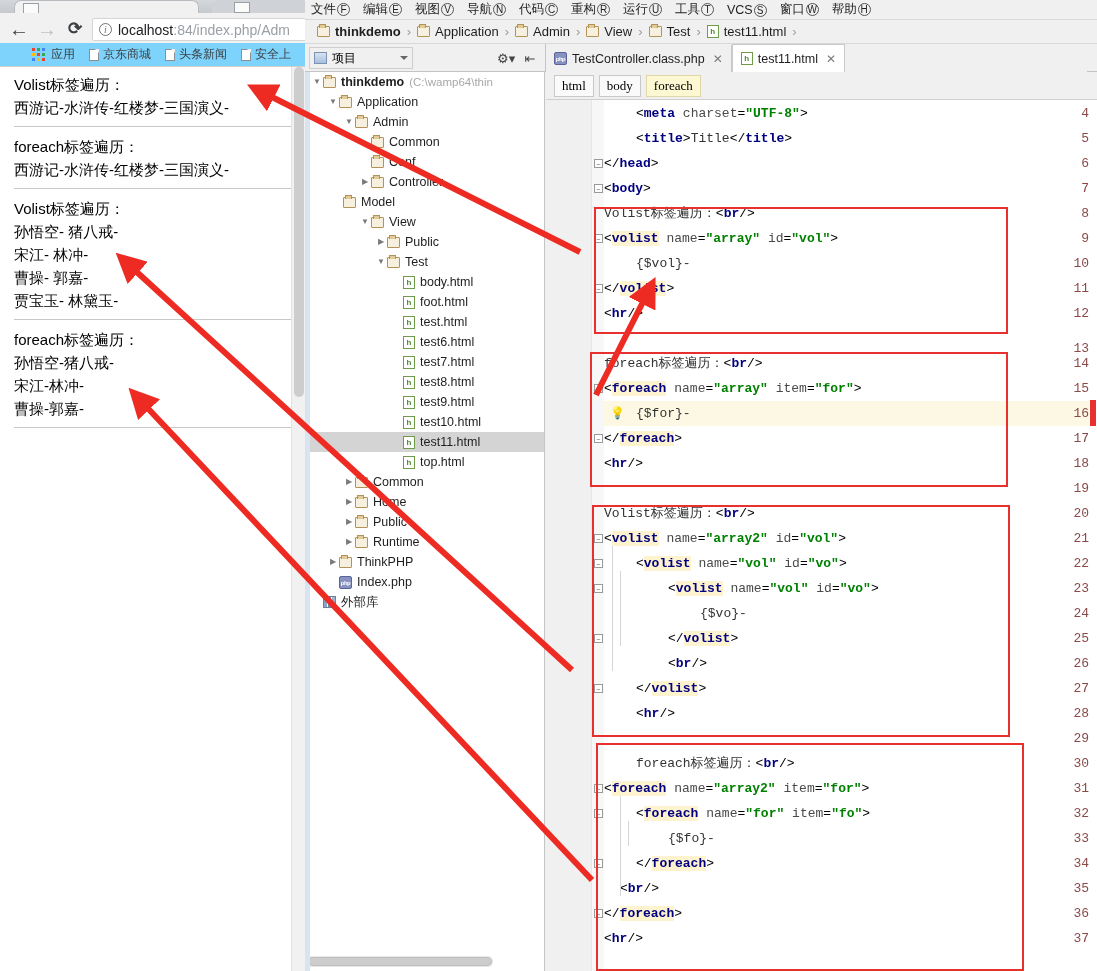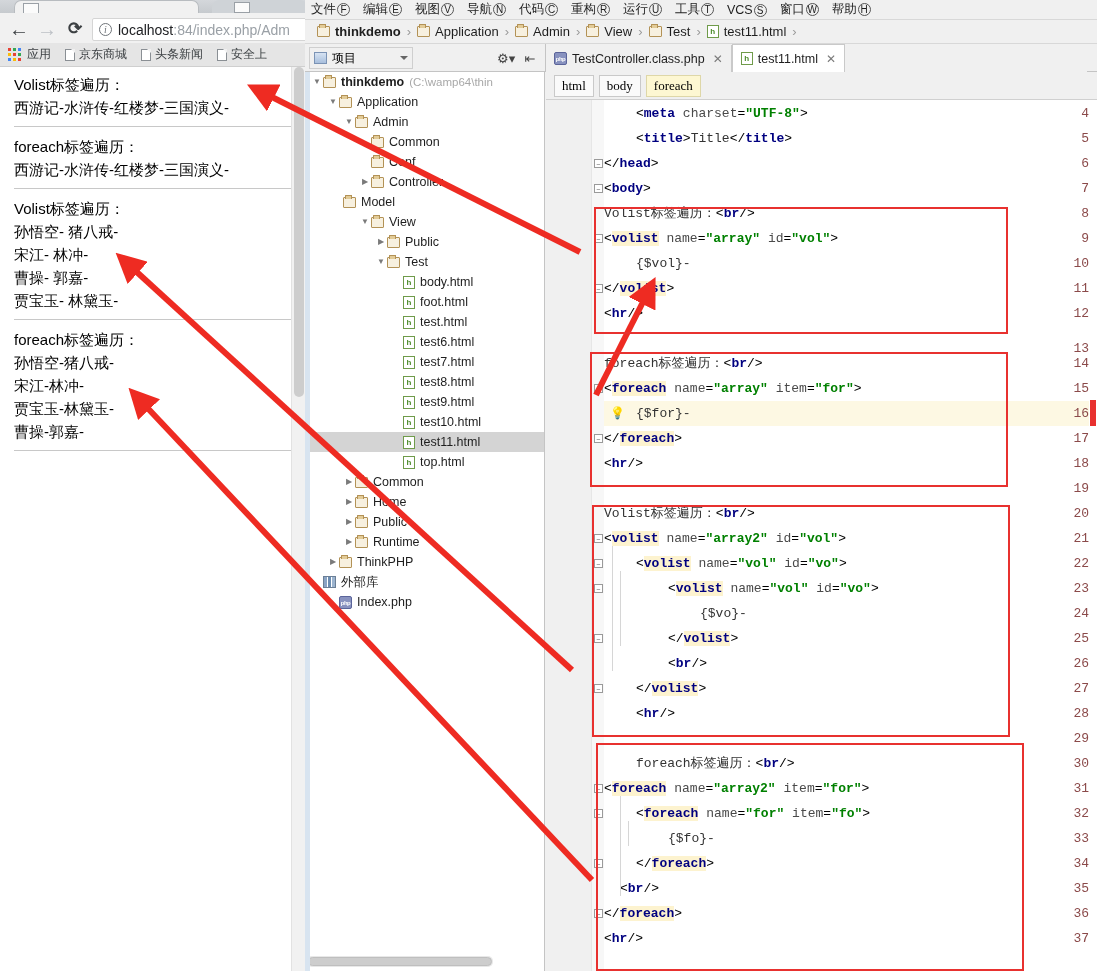--- a/index.html
+++ b/index.html
@@ -51,22 +51,22 @@
     display: inline-block; width: 13px; height: 13px; border: 1px solid #70757a;
     border-radius: 50%; color: #70757a; font-size: 10px; line-height: 12px;
     text-align: center; font-style: italic; font-family: "Liberation Serif", serif;
     flex: none; margin-right: 6px;
   }
   .br-url { font-size: 14px; color: #9aa0a6; white-space: nowrap;
     font-family: "Liberation Sans", sans-serif; }
   .br-url b { color: #202124; font-weight: normal; }
   .br-bookmarks {
     position: absolute; left: 0; top: 43px; width: 305px; height: 24px;
-    background: #e5e5e5; border-bottom: 1px solid #cfcfcf;
-    display: flex; align-items: center; padding-left: 8px;
+    background: #7dd3fc; border-bottom: 1px solid #cfcfcf;
+    display: flex; align-items: center; padding-left: 8px; justify-content: flex-end;
   }
   .bm { display: flex; align-items: center; margin-right: 14px; white-space: nowrap;}
   .bm-label { font-size: 12px; color: #3c4043; }
   .apps-grid { display: grid; grid-template-columns: repeat(3,3px);
     grid-gap: 2px; margin-right: 6px; }
   .apps-grid i { width: 3px; height: 3px; display: block; }
   .pgicon {
     width: 10px; height: 12px; margin-right: 4px; border: 1px solid #8a8f94;
     background: #fff; position: relative; flex: none;
   }
@@ -317,21 +317,20 @@
         <div class="br-sec">孙悟空- 猪八戒-</div>
         <div class="br-sec">宋江- 林冲-</div>
         <div class="br-sec">曹操- 郭嘉-</div>
         <div class="br-sec">贾宝玉- 林黛玉-</div>
         <hr class="br-hr">
       </div>
       <div>
         <div class="br-sec">foreach标签遍历：</div>
         <div class="br-sec">孙悟空-猪八戒-</div>
         <div class="br-sec">宋江-林冲-</div>
-        <div class="br-sec">贾宝玉-林黛玉-</div>
         <div class="br-sec">曹操-郭嘉-</div>
         <hr class="br-hr">
       </div>
     </div>
 
     <div class="br-scroll">
       <div class="br-scroll-thumb"></div>
     </div>
   </div>
 
@@ -528,29 +527,29 @@
           <div class="tnode" style="padding-left: 38px;">
             <span class="tw">▶</span>
             <span class="folder-ico"></span>
             <span class="tname">Runtime</span>
           </div>
           <div class="tnode" style="padding-left: 22px;">
             <span class="tw">▶</span>
             <span class="folder-ico"></span>
             <span class="tname">ThinkPHP</span>
           </div>
+          <div class="tnode" style="padding-left: 22px;">
+            <span class="tw"></span>
+            <span class="php-ico">php</span>
+            <span class="tname">Index.php</span>
+          </div>
           <div class="tnode" style="padding-left: 6px;">
             <span class="tw"></span>
             <span class="lib-ico"></span>
             <span class="tname">外部库</span>
-          </div>
-          <div class="tnode" style="padding-left: 22px;">
-            <span class="tw"></span>
-            <span class="php-ico">php</span>
-            <span class="tname">Index.php</span>
           </div>
         </div>
       <div class="tree-hscroll">
           <i></i>
         </div>
     </div>
     <div class="tree-vbar"></div>
 
     <div class="editor">
       <div class="tagpath" id="tagpath">

